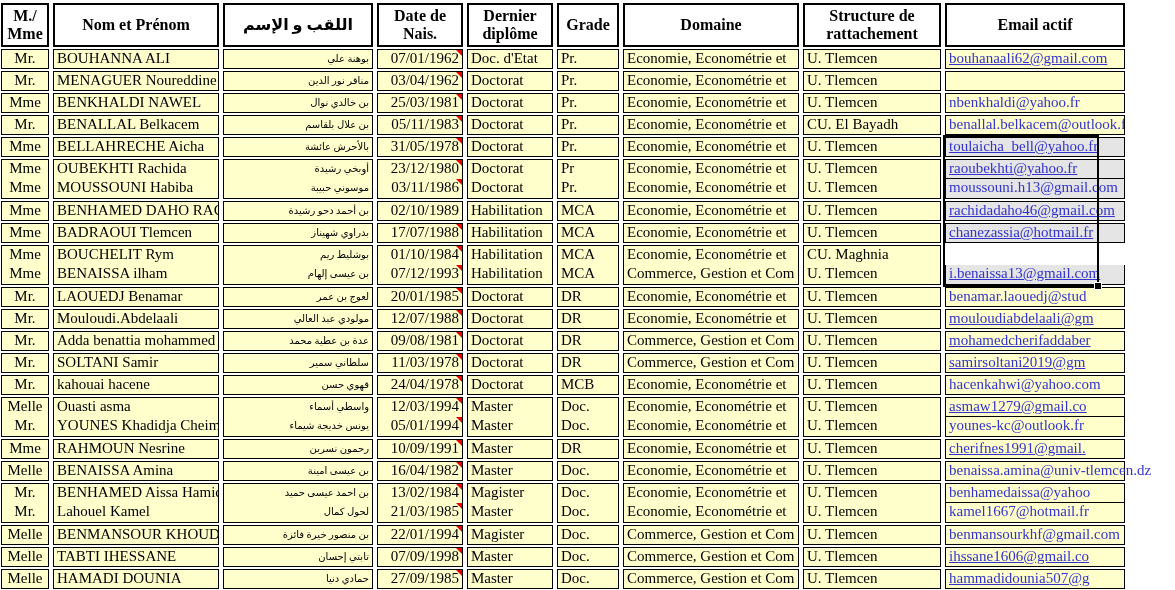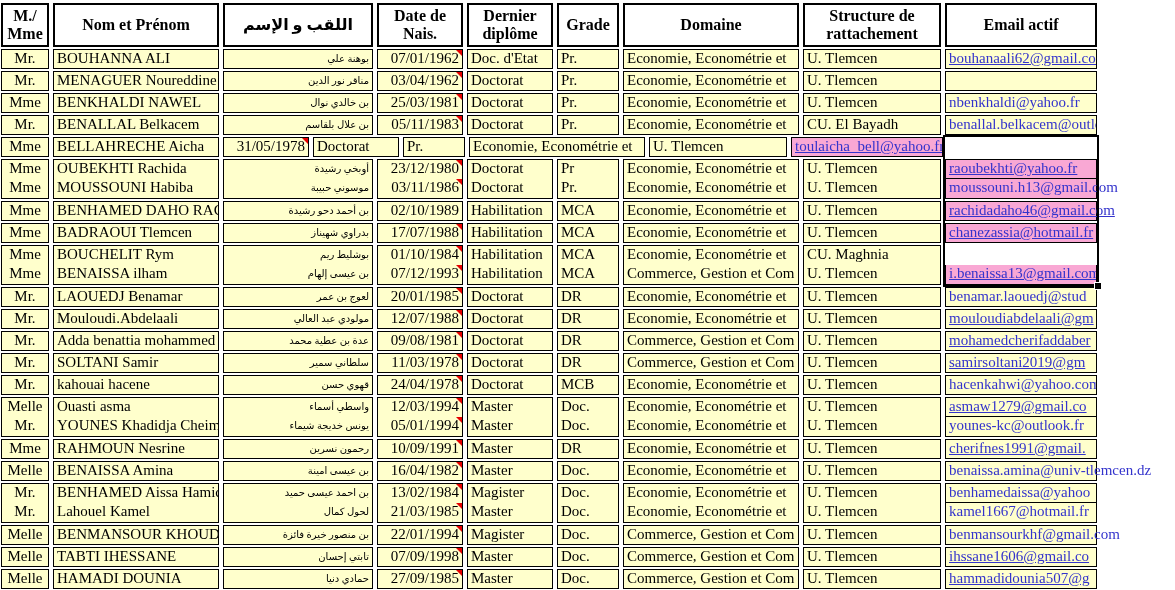--- a/index.html
+++ b/index.html
@@ -20,31 +20,31 @@
   .row.prepair .cell:not(.c8){border-bottom:none;}
   .row.pair .cell.c8{border-top:none;}
   .c0{width:48px; text-align:center;}
   .c1{width:166px;}
   .c2{width:150px; text-align:right; direction:rtl; font-size:10px;}
   .c3{width:86px; text-align:right;}
   .c4{width:86px;}
   .c5{width:62px;}
   .c6{width:176px;}
   .c7{width:138px;}
-  .c8{width:152px;}
+  .c8{width:180px;}
   .hdr{ height:44px; }
   .hdr .cell{
     height:44px; border:2px solid #000; background:#ffffff; font-weight:bold;
     white-space:pre-line; display:flex; align-items:center; justify-content:center;
     text-align:center; font-size:16px; line-height:1.12; direction:ltr; overflow:hidden;
   }
   .bold{font-weight:normal;}
   .email{color:#3333CC; text-decoration:none;}
   .email.u{text-decoration:underline;}
-  .cell.selbg{background:#f9a8d4;}
+  .cell.selbg{background:#e5e5e5;}
   .cell.spill{overflow:visible; z-index:3;}
   .cell.spill .email{
     position:absolute; left:3px; top:0; white-space:nowrap; z-index:3;
   }
   .tri{
     position:absolute; top:0; right:0; width:0; height:0;
     border-left:6px solid transparent; border-top:6px solid #E60000; z-index:2;
   }
   #sel-overlay{
     position:absolute; border:2px solid #000; pointer-events:none; z-index:4;
@@ -115,20 +115,21 @@
         <div class="cell c3"><span>05/11/1983</span><span class="tri"></span></div>
         <div class="cell c4">Doctorat</div>
         <div class="cell c5">Pr.</div>
         <div class="cell c6">Economie, Econométrie et</div>
         <div class="cell c7">CU. El Bayadh</div>
         <div class="cell c8"><span class="email">benallal.belkacem@outlook.fr</span></div>
       </div>
       <div class="row">
         <div class="cell c0">Mme</div>
         <div class="cell c1">BELLAHRECHE Aicha</div>
+        <div class="cell c2">بالأحرش عائشة</div>
         <div class="cell c3"><span>31/05/1978</span><span class="tri"></span></div>
         <div class="cell c4">Doctorat</div>
         <div class="cell c5">Pr.</div>
         <div class="cell c6">Economie, Econométrie et</div>
         <div class="cell c7">U. Tlemcen</div>
         <div class="cell c8 selbg"><span class="email u">toulaicha_bell@yahoo.fr</span></div>
       </div>
       <div class="row prepair">
         <div class="cell c0">Mme</div>
         <div class="cell c1">OUBEKHTI Rachida</div>

